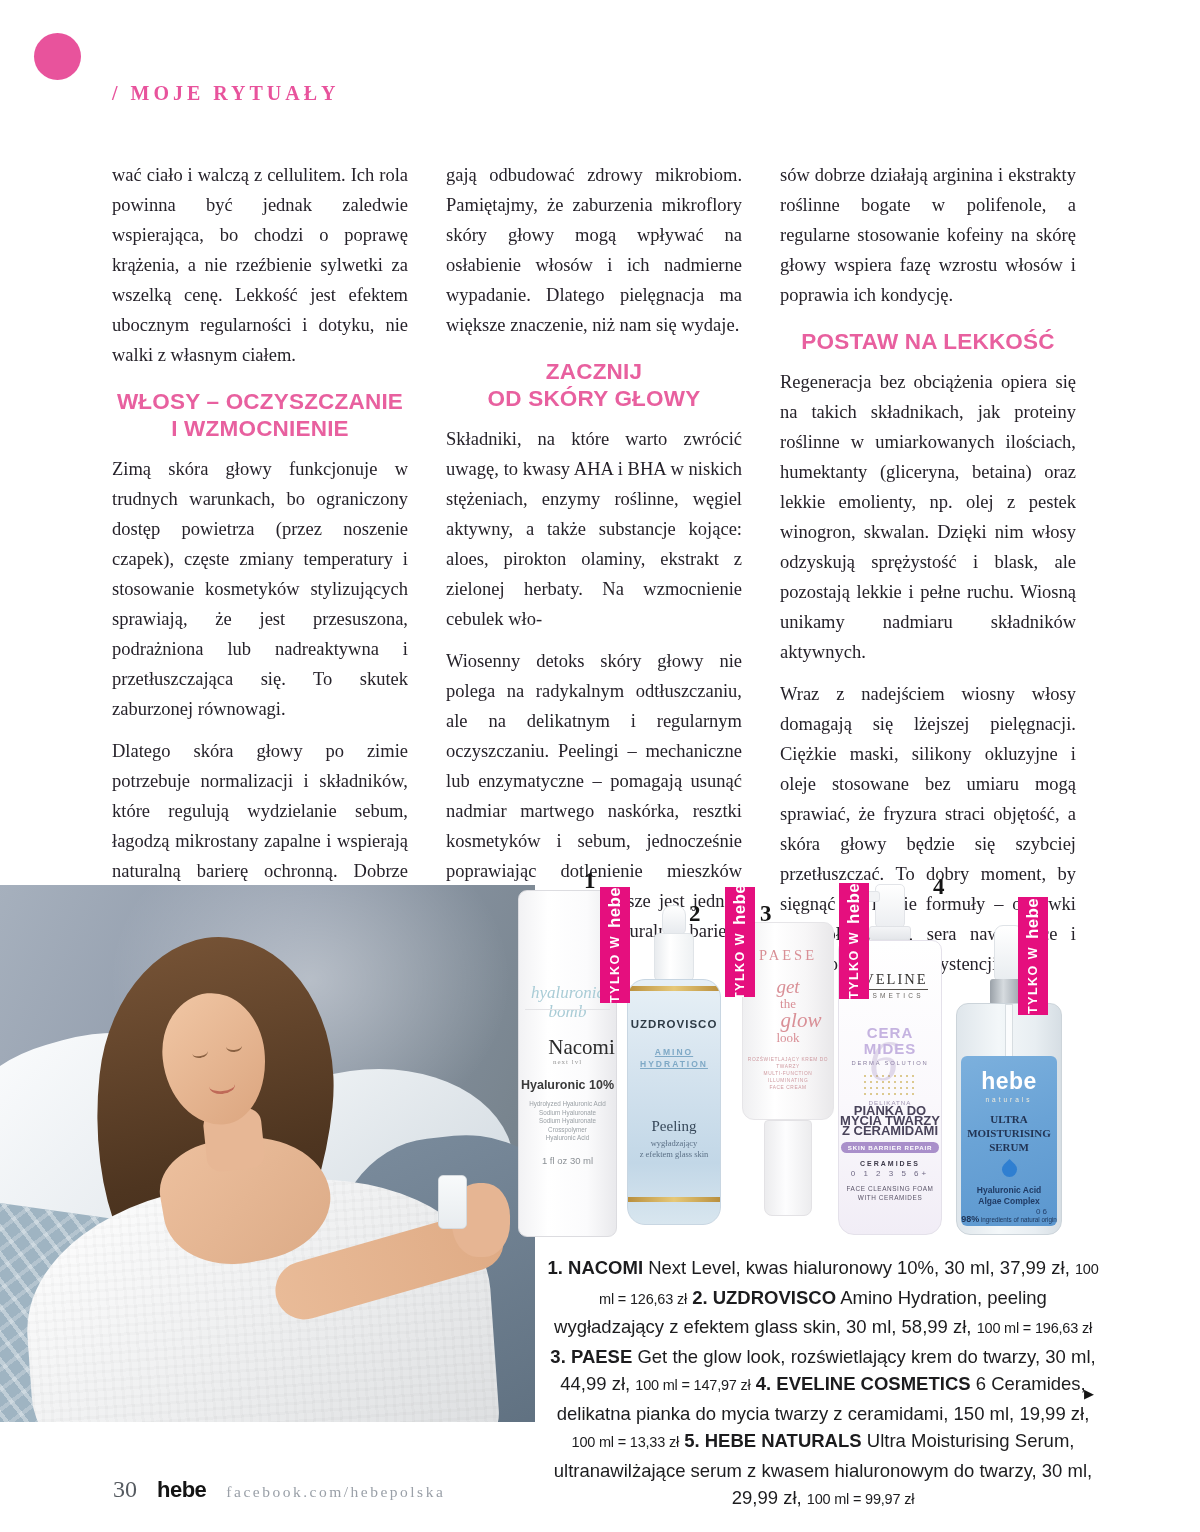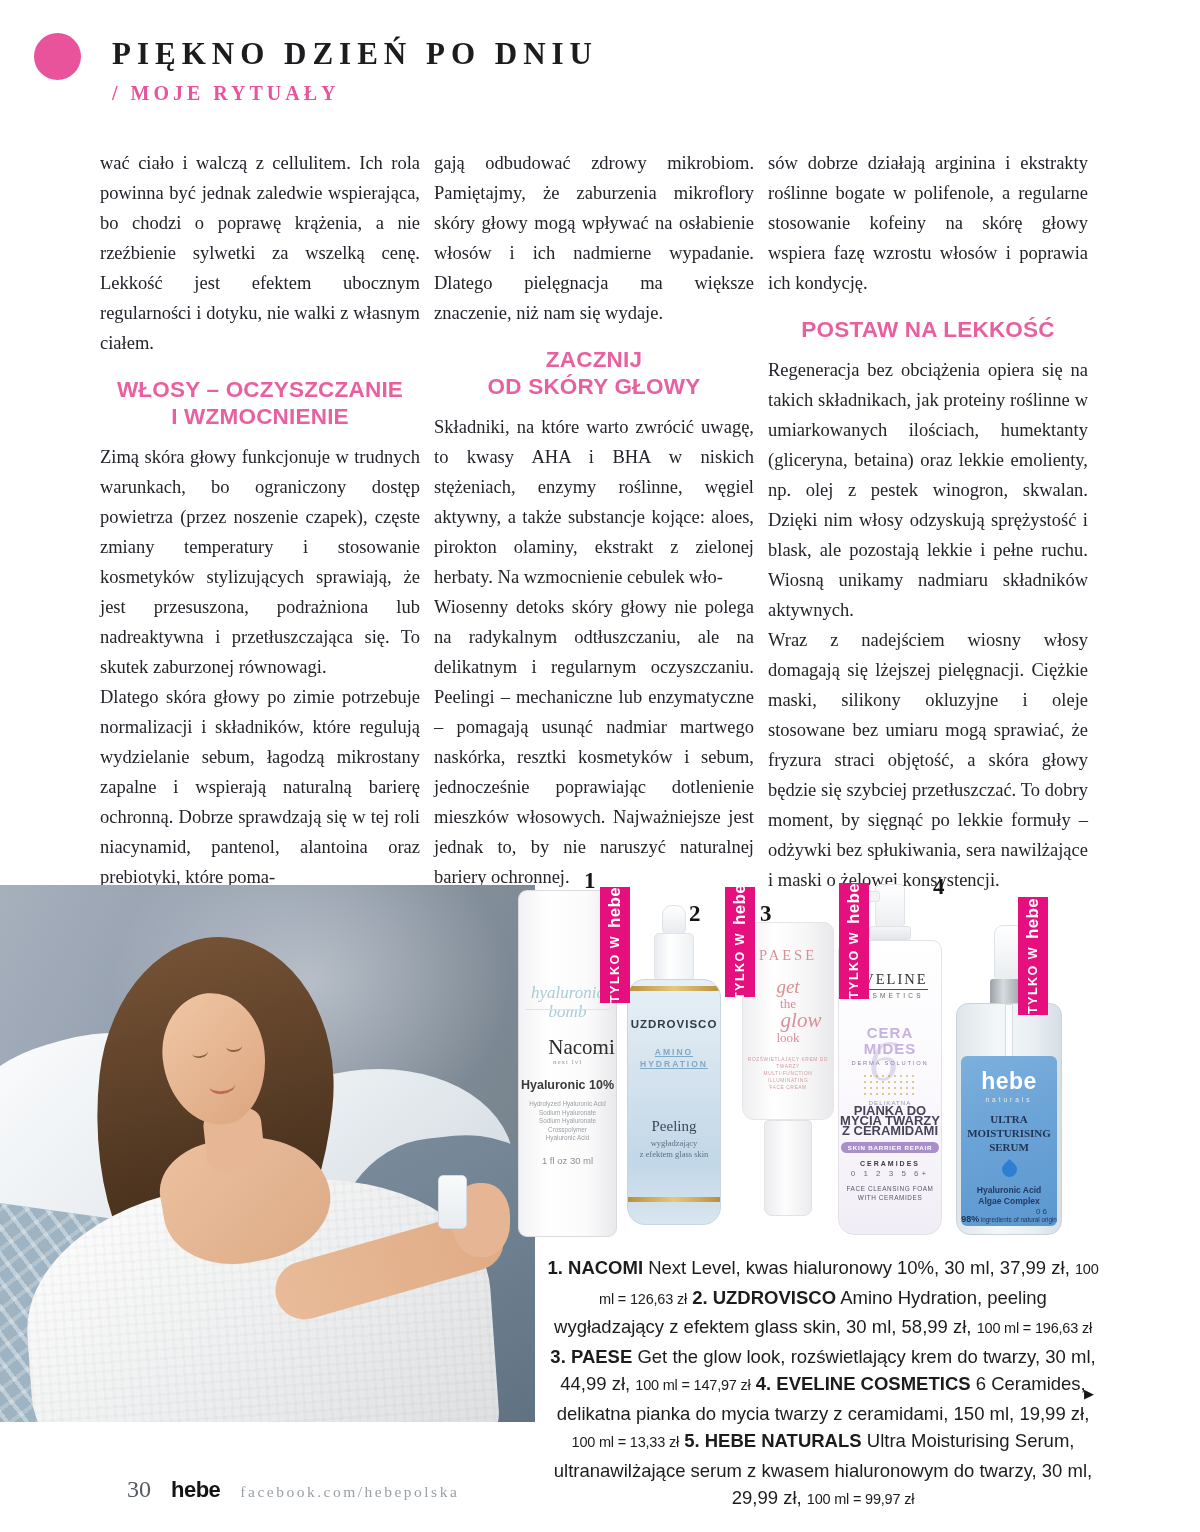--- a/index.html
+++ b/index.html
@@ -9,21 +9,21 @@
   
   .dot{position:absolute;left:34px;top:33px;width:47px;height:47px;border-radius:50%;background:#e8539c;}
   .kicker{position:absolute;left:112px;top:36px;font-family:"Liberation Serif",serif;
           font-weight:700;font-size:31px;letter-spacing:6px;color:#1c1c1e;white-space:nowrap;}
   .subkicker{position:absolute;left:112px;top:82px;font-family:"Liberation Serif",serif;
           font-weight:700;font-size:20px;letter-spacing:4px;color:#e8539c;white-space:nowrap;}
 
   
   .cols{position:absolute;left:100px;top:148px;width:988px;display:flex;gap:14px;}
   .col{width:320px;font-size:18.5px;line-height:30px;text-align:justify;}
-  .col p{margin:0;}
+  .col p{margin:12px;}
   .h-pink{font-family:"Liberation Sans",sans-serif;font-weight:700;font-size:22.5px;line-height:27px;
           color:#e8609f;text-align:center;margin:18px 0 12px;letter-spacing:.2px;}
 
   
   .photo{position:absolute;left:0;top:885px;width:535px;height:537px;overflow:hidden;
          background:linear-gradient(115deg,#a6b0bd 0%,#8e99a9 40%,#79858f 78%,#6d7984 100%);}
   .photo *{position:absolute;}
   .ph-glow{left:110px;top:-70px;width:400px;height:330px;border-radius:50%;
            background:radial-gradient(closest-side,rgba(255,255,255,.38),rgba(255,255,255,0));}
   .pillow2{left:215px;top:185px;width:300px;height:215px;border-radius:50%;transform:rotate(-8deg);
@@ -173,32 +173,31 @@
   .hb-icons{position:absolute;right:10px;bottom:10px;font-family:"Liberation Sans",sans-serif;font-size:8px;color:#23406b;}
 
   
   .caption{position:absolute;left:544px;top:1254px;width:558px;margin:0;text-align:center;
       font-family:"Liberation Sans",sans-serif;font-size:18.5px;line-height:27.5px;color:#1c1c1e;}
   .caption b{font-weight:700;}
   .caption small{font-size:14.5px;font-weight:400;letter-spacing:-.2px;}
   .cap-arrow{position:absolute;left:1084px;top:1386px;font-size:13px;color:#141414;font-family:"DejaVu Sans",sans-serif;}
 
   
-  .footer{position:absolute;left:127px;top:1476px;display:flex;align-items:baseline;gap:20px;}
+  .footer{position:absolute;left:113px;top:1476px;display:flex;align-items:baseline;gap:20px;}
   .pg-num{font-family:"Liberation Serif",serif;font-size:24px;color:#555a60;}
   .ft-logo{font-family:"Liberation Sans",sans-serif;font-weight:700;font-size:22px;letter-spacing:-.5px;color:#141414;}
   .ft-url{font-family:"Liberation Serif",serif;font-size:15.5px;letter-spacing:2.5px;color:#9aa0a8;}
 </style>
 </head>
 <body>
 
 <div class="page">
 
   <div class="dot"></div>
-  <div class="kicker">PIĘKNO DZIEŃ PO DNIU</div>
   <div class="subkicker">/ MOJE RYTUAŁY</div>
 
   <div class="cols">
     <div class="col">
       <p>wać ciało i walczą z cellulitem. Ich rola powinna być jednak zaledwie wspierająca, bo chodzi o poprawę krążenia, a nie rzeźbienie sylwetki za wszelką cenę. Lekkość jest efektem ubocznym regularności i dotyku, nie walki z własnym ciałem.</p>
       <div class="h-pink">
         <div>WŁOSY – OCZYSZCZANIE</div>
         <div>I WZMOCNIENIE</div>
       </div>
       <p>Zimą skóra głowy funkcjonuje w trudnych warunkach, bo ograniczony dostęp powietrza (przez noszenie czapek), częste zmiany temperatury i stosowanie kosmetyków stylizujących sprawiają, że jest przesuszona, podrażniona lub nadreaktywna i przetłuszczająca się. To skutek zaburzonej równowagi.</p>

